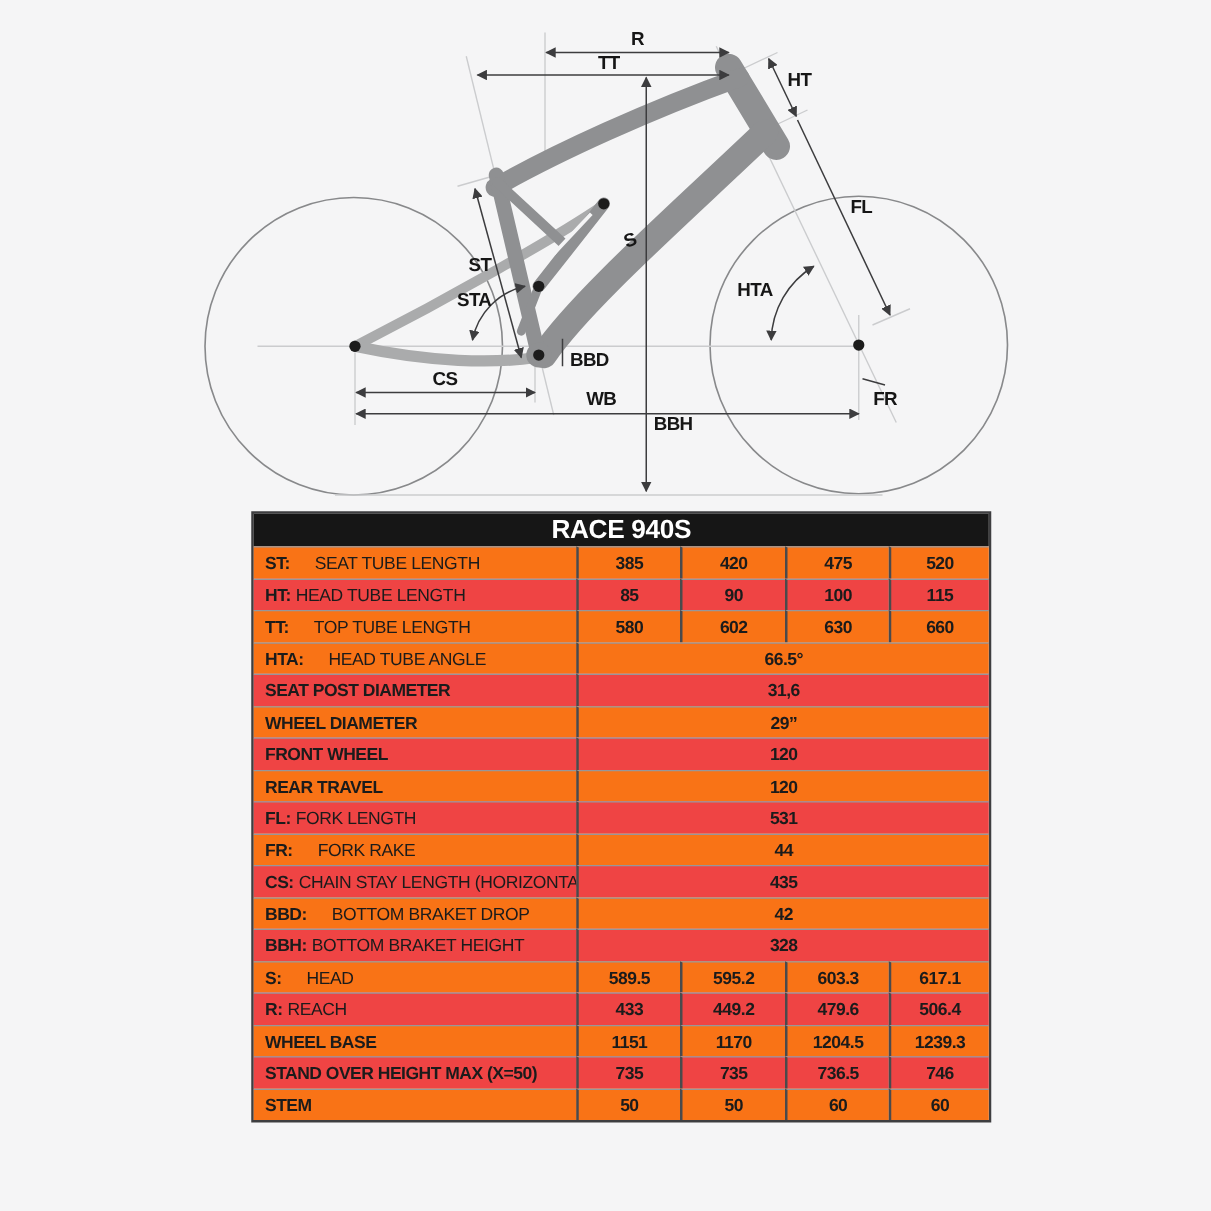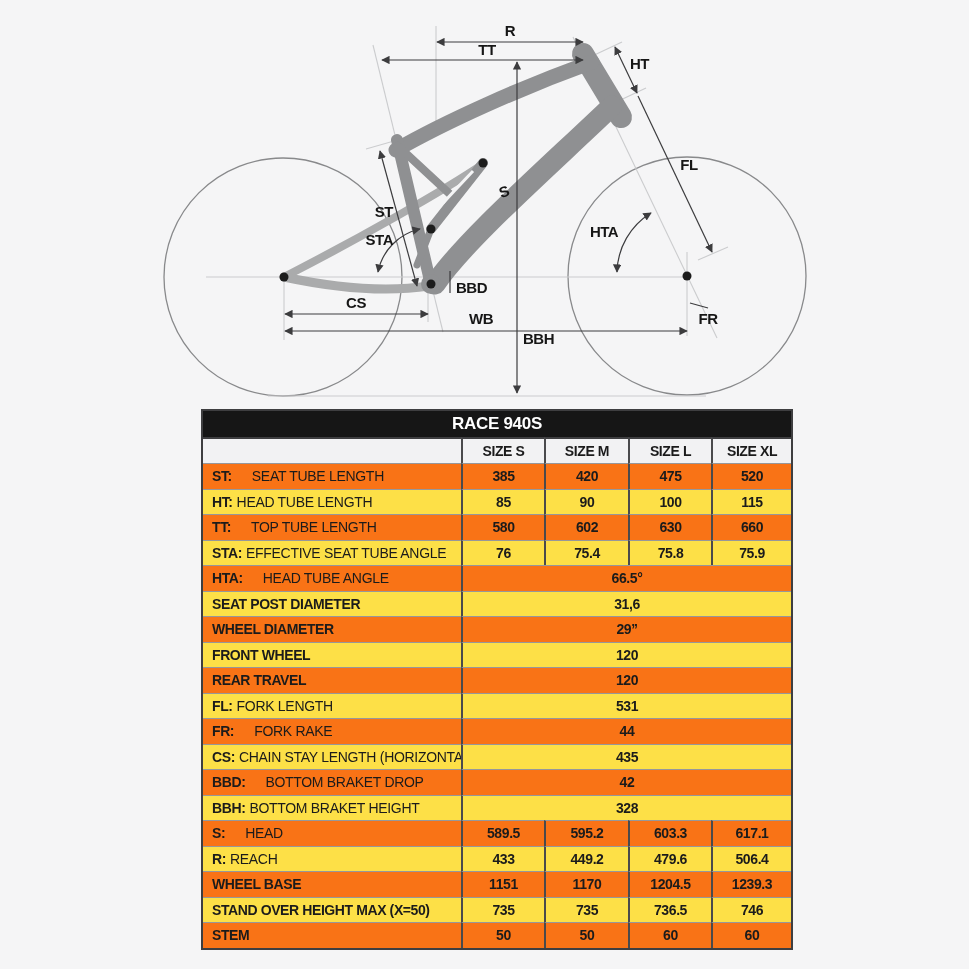--- a/index.html
+++ b/index.html
@@ -13,34 +13,34 @@
   
   .geo-table{
     position:absolute;left:201px;top:409px;width:592px;
     border:2px solid #3e3e40;box-sizing:border-box;
     font-family:"Liberation Sans",sans-serif;color:#1b1b1b;
     background:#f7f7f7;
   }
   .t-title{
     height:26px;background:#161616;color:#ffffff;
     display:flex;align-items:center;justify-content:center;
-    font-weight:bold;font-size:17px;letter-spacing:-0.3px;
+    font-weight:bold;font-size:21px;letter-spacing:-0.3px;
   }
   .t-grid{display:grid;grid-template-columns:258px 83px 84px 83px 80px;}
   .t-head{background:#f2f2f3;}
   .t-head .cell{height:26px;}
   .cell{
     box-sizing:border-box;display:flex;align-items:center;justify-content:center;
     height:25.5px;border-top:1.5px solid #97979a;border-left:2px solid #4a4a4c;
     font-size:14px;font-weight:bold;letter-spacing:-0.4px;
   }
   .cell.first{border-left:none;justify-content:flex-start;padding-left:9px;}
   .t-head .cell{border-top:2px solid #3e3e40;}
   .row-dark .cell{background:#f97316;gap:16px;}
-  .row-light .cell{background:#fde047;}
+  .row-light .cell{background:#ef4444;}
   .cell .prefix{font-weight:bold;margin-right:4px;white-space:pre;}
   .cell .desc{font-weight:normal;letter-spacing:-0.3px;white-space:pre;}
   .cell .desc.strong{font-weight:bold;letter-spacing:-0.4px;}
   .cell.span4{grid-column:2 / -1;}
 </style>
 </head>
 <body>
 
 <div class="canvas">
 
@@ -123,27 +123,20 @@
       <text class="dim-label" x="393" y="245" text-anchor="end">STA</text>
       <text class="dim-label" x="456" y="293" text-anchor="start">BBD</text>
       <text class="dim-label" x="356" y="308" text-anchor="middle">CS</text>
       <text class="dim-label" x="481" y="324" text-anchor="middle">WB</text>
       <text class="dim-label" x="523" y="344" text-anchor="start">BBH</text>
     </g>
   </svg>
 
   <div class="geo-table">
     <div class="t-title">RACE 940S</div>
-    <div class="t-grid t-head">
-      <div class="cell first"></div>
-      <div class="cell">SIZE S</div>
-      <div class="cell">SIZE M</div>
-      <div class="cell">SIZE L</div>
-      <div class="cell">SIZE XL</div>
-    </div>
     <div id="t-body">
         <div class="t-grid row-dark">
           <div class="cell first">
             <span class="prefix">ST:</span>
             <span class="desc">SEAT TUBE LENGTH</span>
           </div>
           <div class="cell">385</div>
           <div class="cell">420</div>
           <div class="cell">475</div>
           <div class="cell">520</div>
@@ -161,30 +154,20 @@
         <div class="t-grid row-dark">
           <div class="cell first">
             <span class="prefix">TT:</span>
             <span class="desc">TOP TUBE LENGTH</span>
           </div>
           <div class="cell">580</div>
           <div class="cell">602</div>
           <div class="cell">630</div>
           <div class="cell">660</div>
         </div>
-        <div class="t-grid row-light">
-          <div class="cell first">
-            <span class="prefix">STA:</span>
-            <span class="desc">EFFECTIVE SEAT TUBE ANGLE</span>
-          </div>
-          <div class="cell">76</div>
-          <div class="cell">75.4</div>
-          <div class="cell">75.8</div>
-          <div class="cell">75.9</div>
-        </div>
         <div class="t-grid row-dark">
           <div class="cell first">
             <span class="prefix">HTA:</span>
             <span class="desc">HEAD TUBE ANGLE</span>
           </div>
           <div class="cell span4">66.5°</div>
         </div>
         <div class="t-grid row-light">
           <div class="cell first">
             <span class="desc strong">SEAT POST DIAMETER</span>

